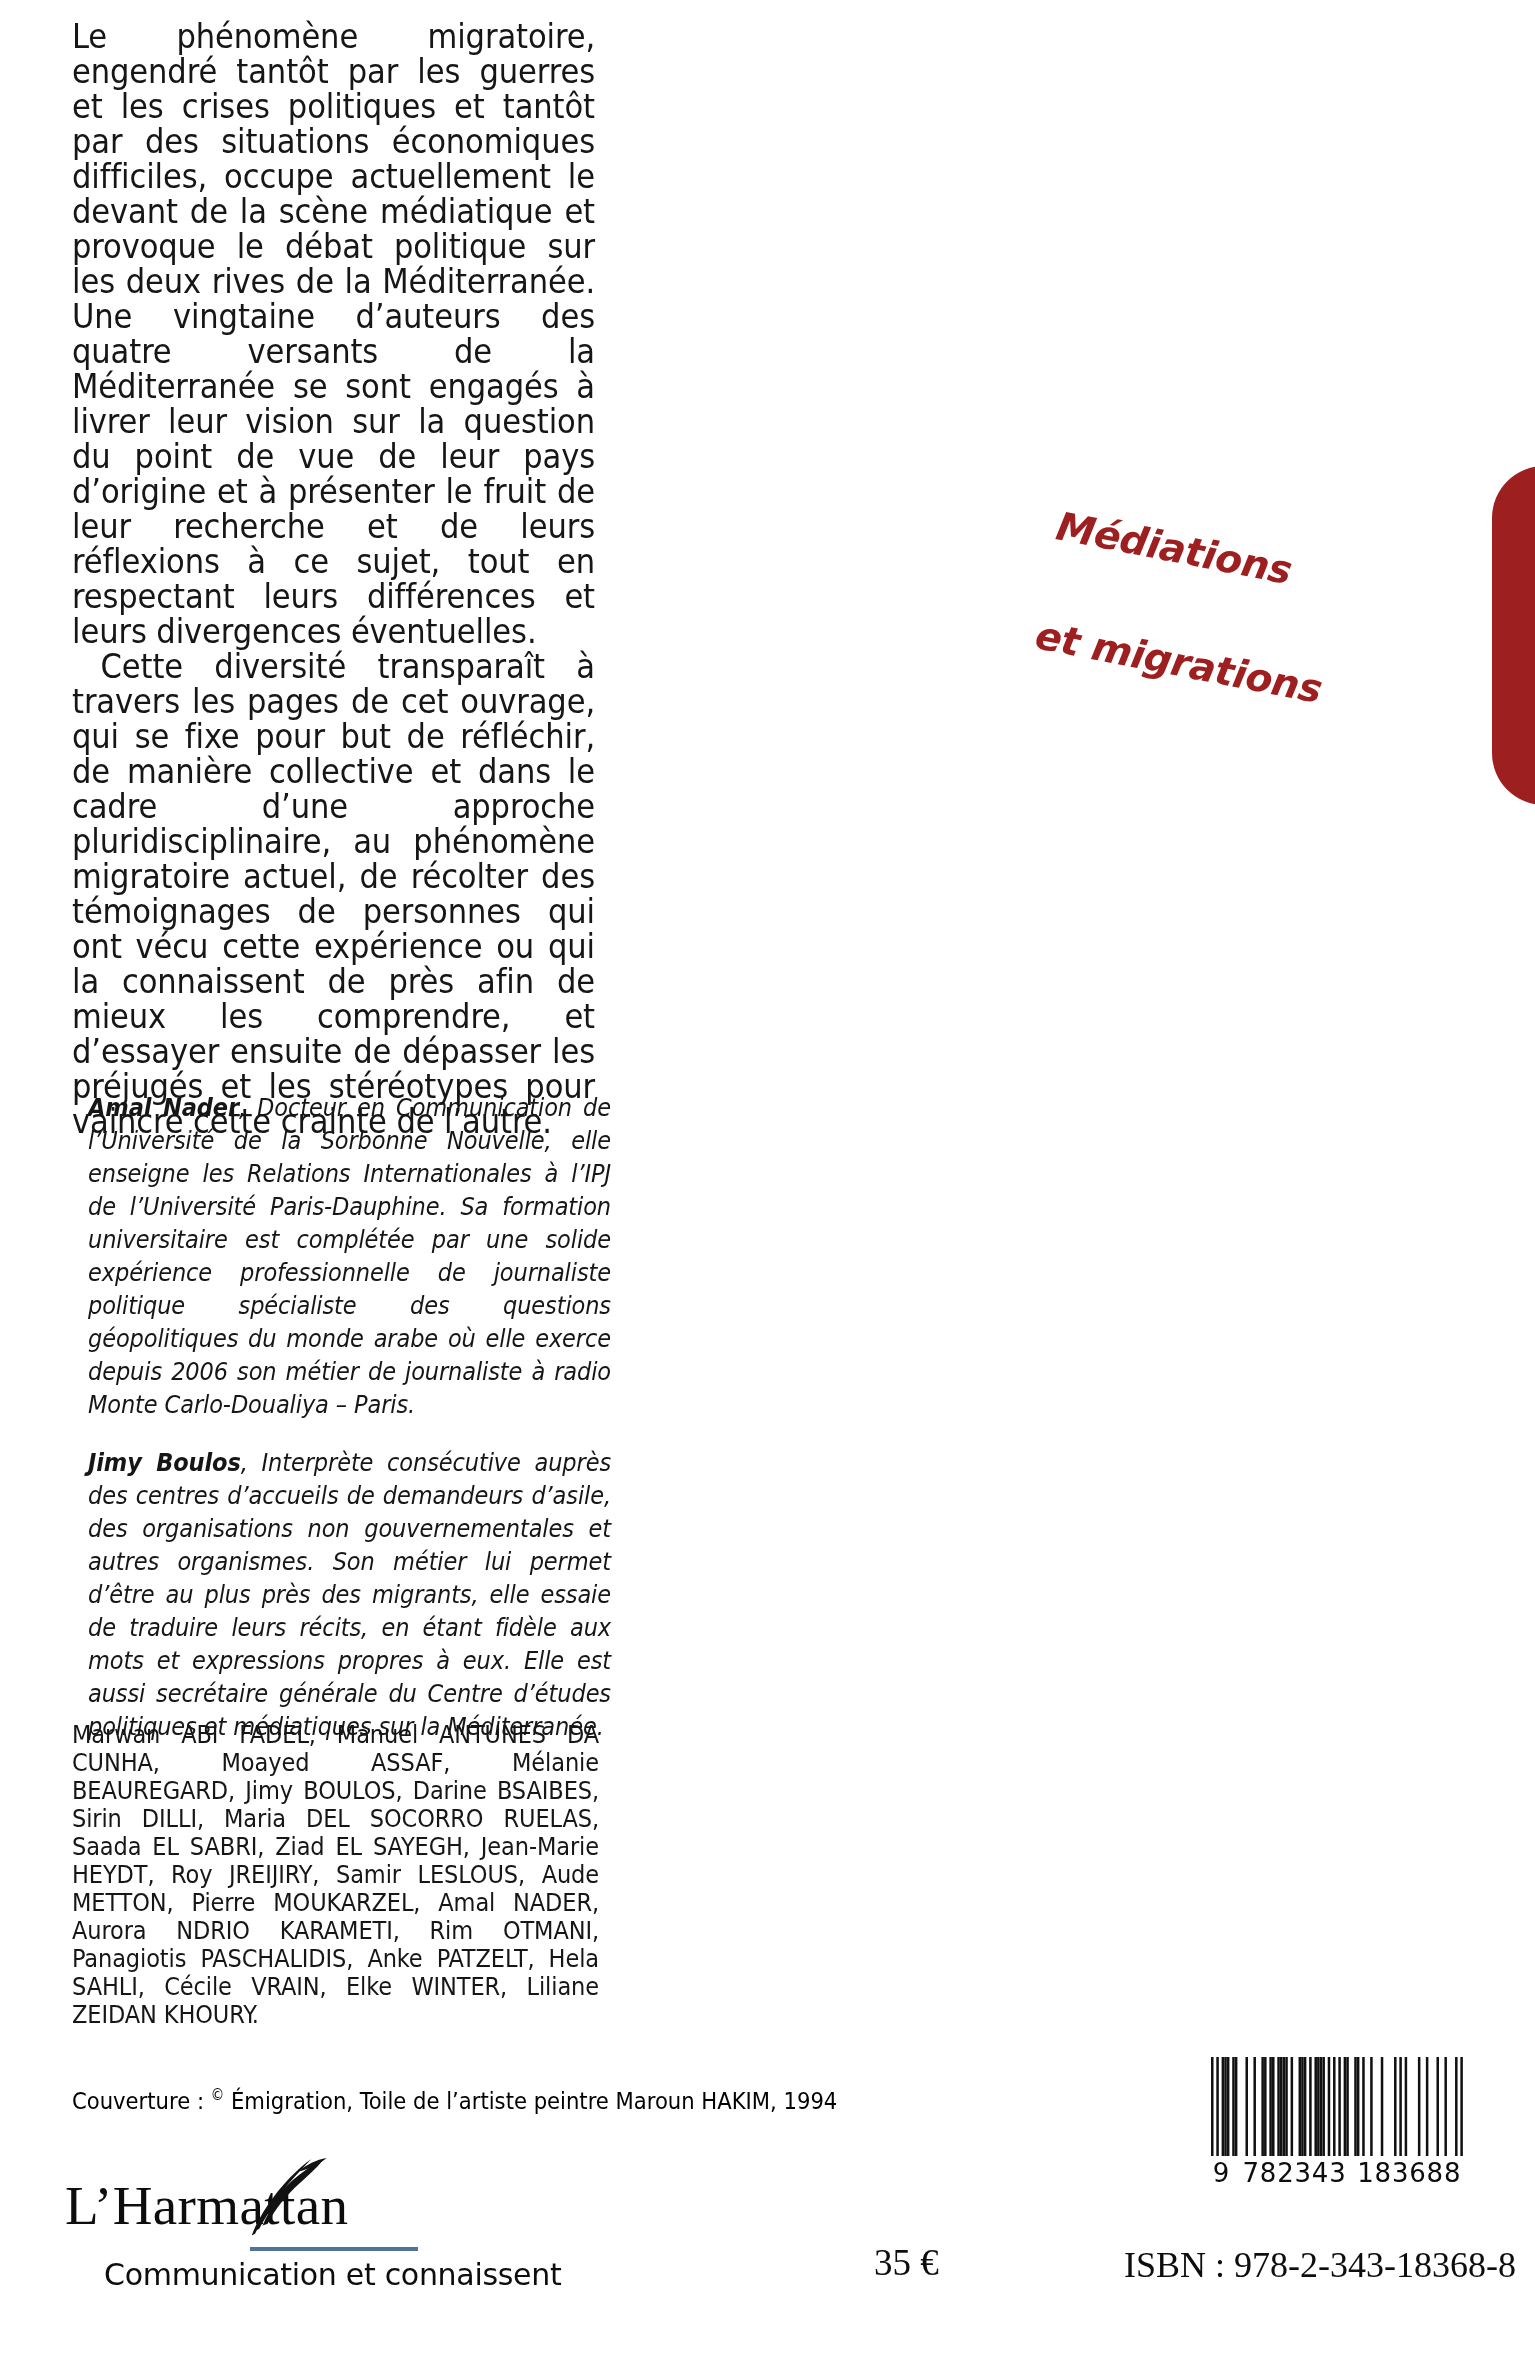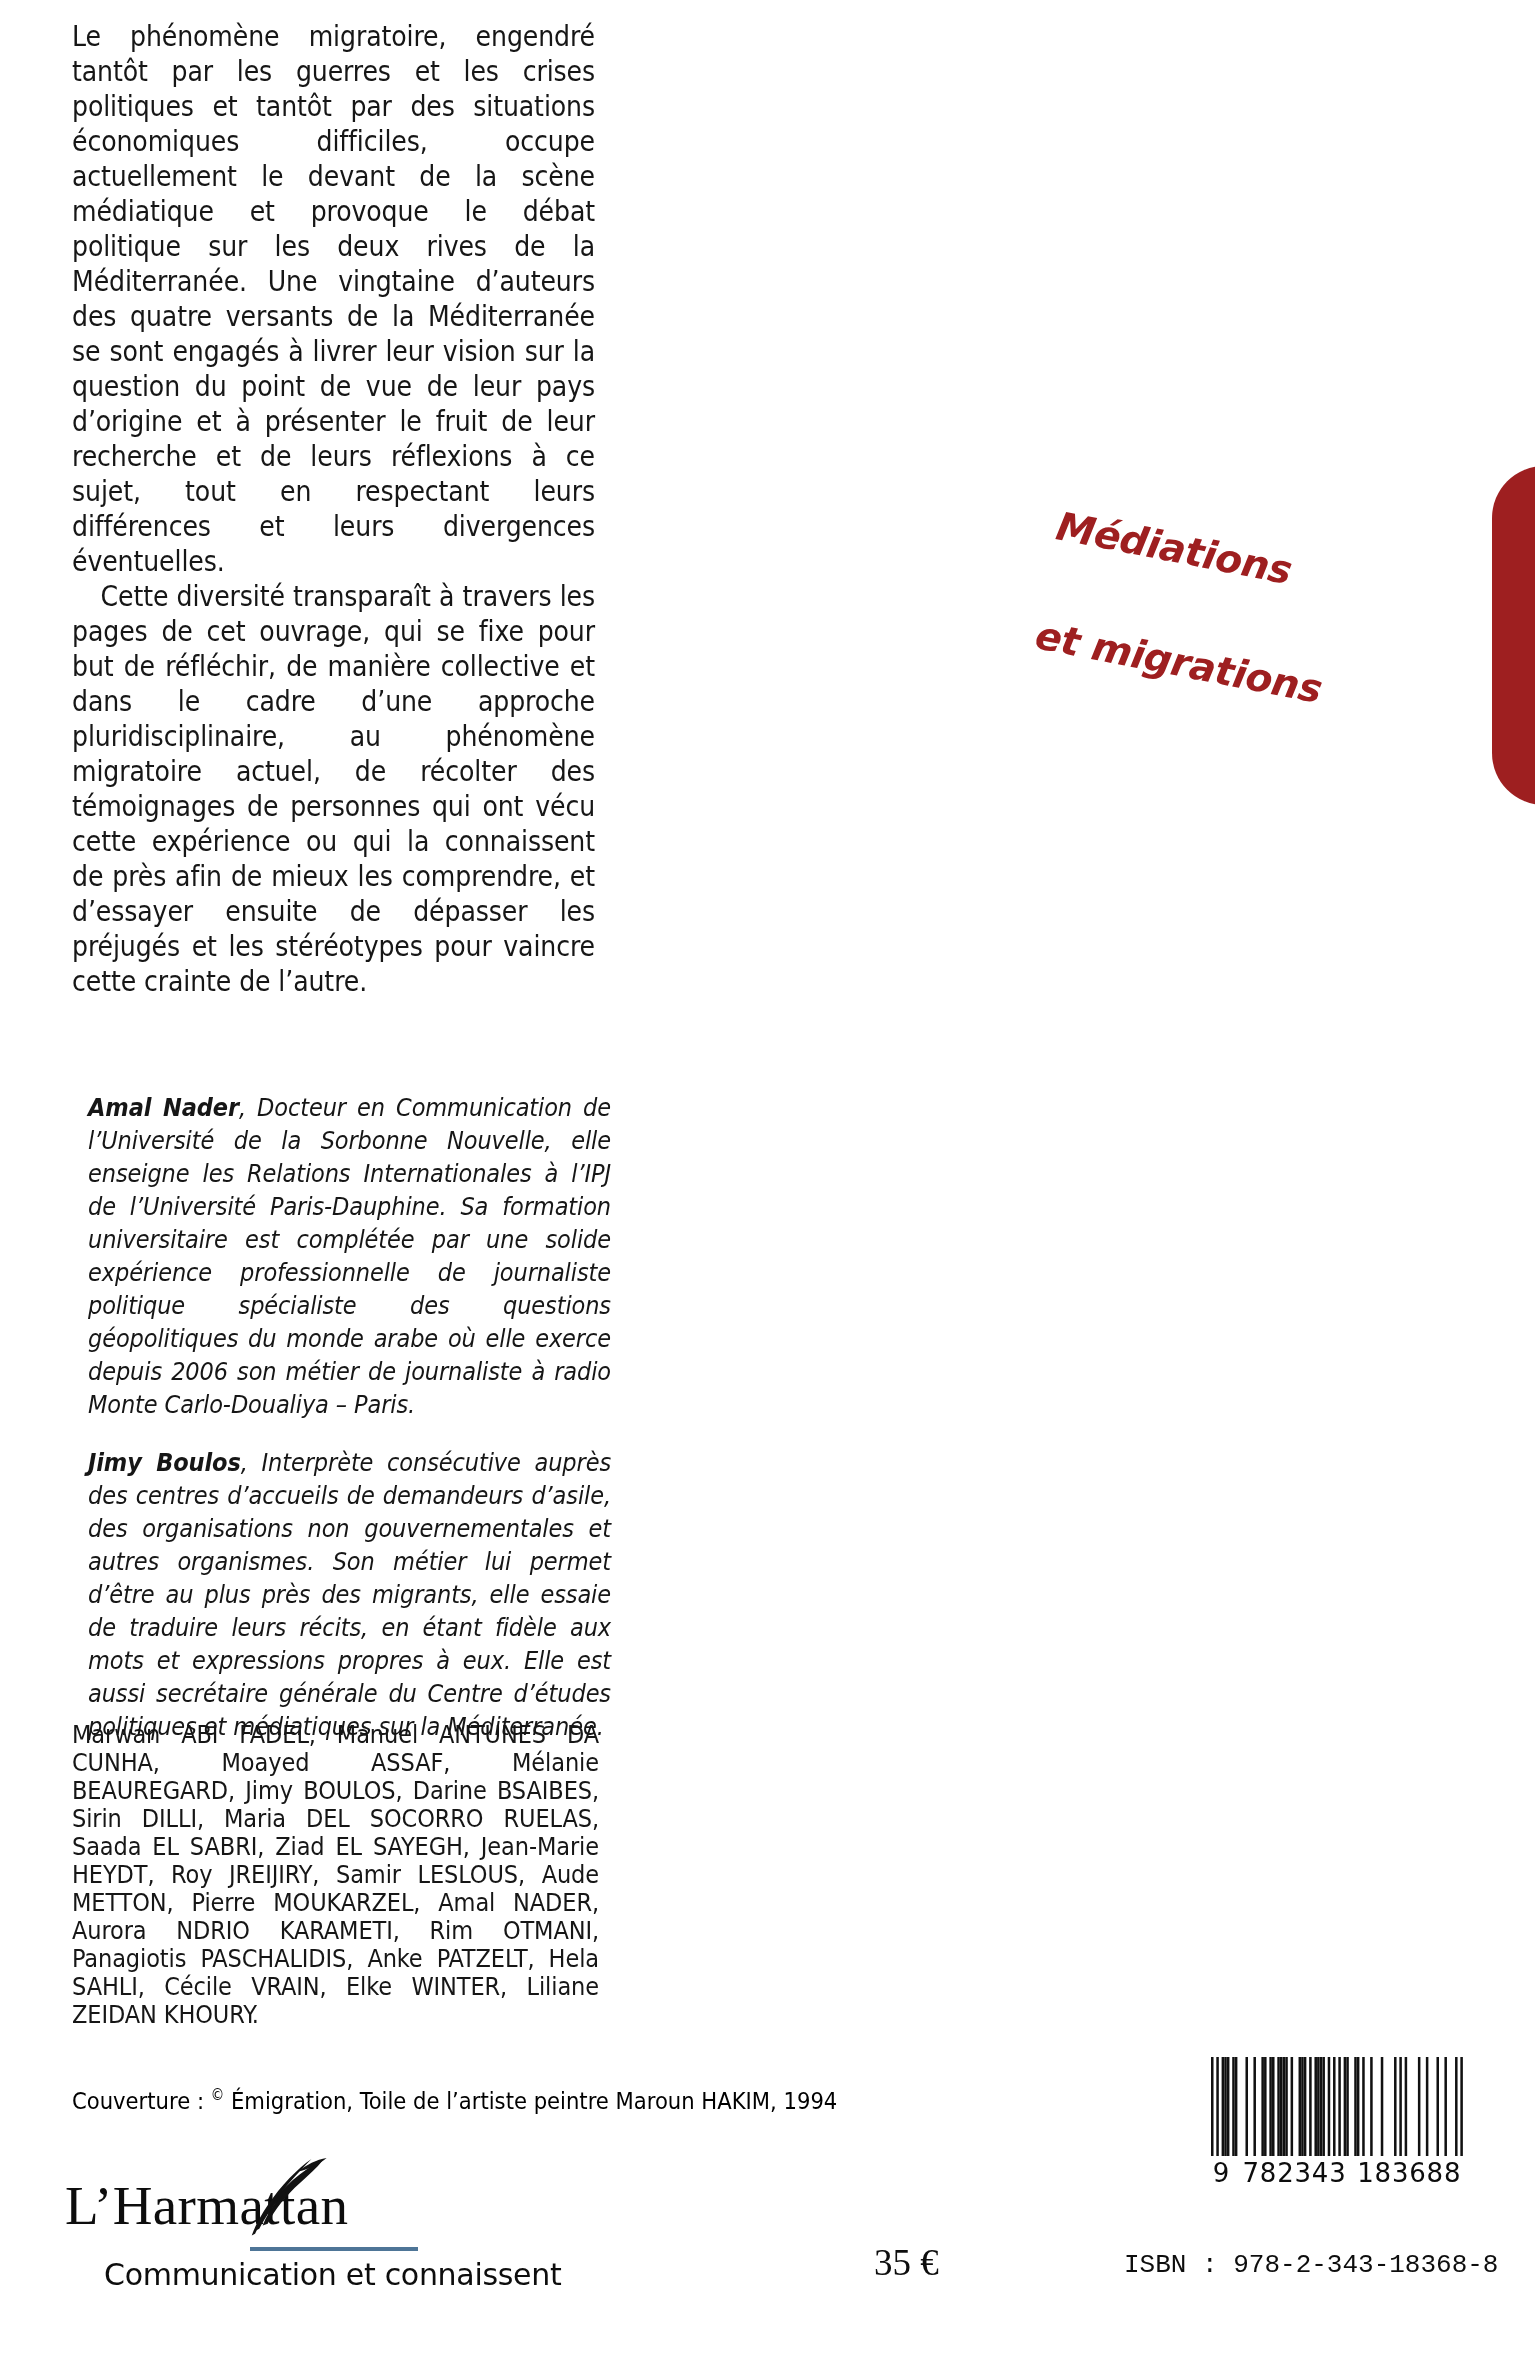--- a/index.html
+++ b/index.html
@@ -66,21 +66,21 @@
     position: absolute;
     left: 72px;
     top: 18.5px;
     width: 523px;
   }
   .para {
     margin: 0;
     text-align: justify;
     font-family: "DejaVu Sans Condensed", "Liberation Sans Narrow", "Liberation Sans", sans-serif;
     font-stretch: condensed;
-    font-size: 28px;
+    font-size: 34px;
     line-height: 35px;
     color: #161616;
     letter-spacing: -0.1px;
   }
   .para + .para { text-indent: 28.5px; }
 
   
   #bios {
     position: absolute;
     left: 88px;
@@ -210,23 +210,23 @@
     color: #0d0d0d;
     white-space: nowrap;
     text-align: right;
   }
 
   
   #isbn-line {
     position: absolute;
     left: 1124px;
     top: 2247px;
-    font-family: Liberation Mono, monospace;
-    font-stretch: condensed;
-    font-size: 26px;
+    font-family: Liberation Serif, serif;
+    font-stretch: condensed;
+    font-size: 36px;
     line-height: 37px;
     color: #0d0d0d;
     white-space: nowrap;
   }
 
   
   #barcode-block {
     position: absolute;
     left: 1211px;
     top: 2057px;

